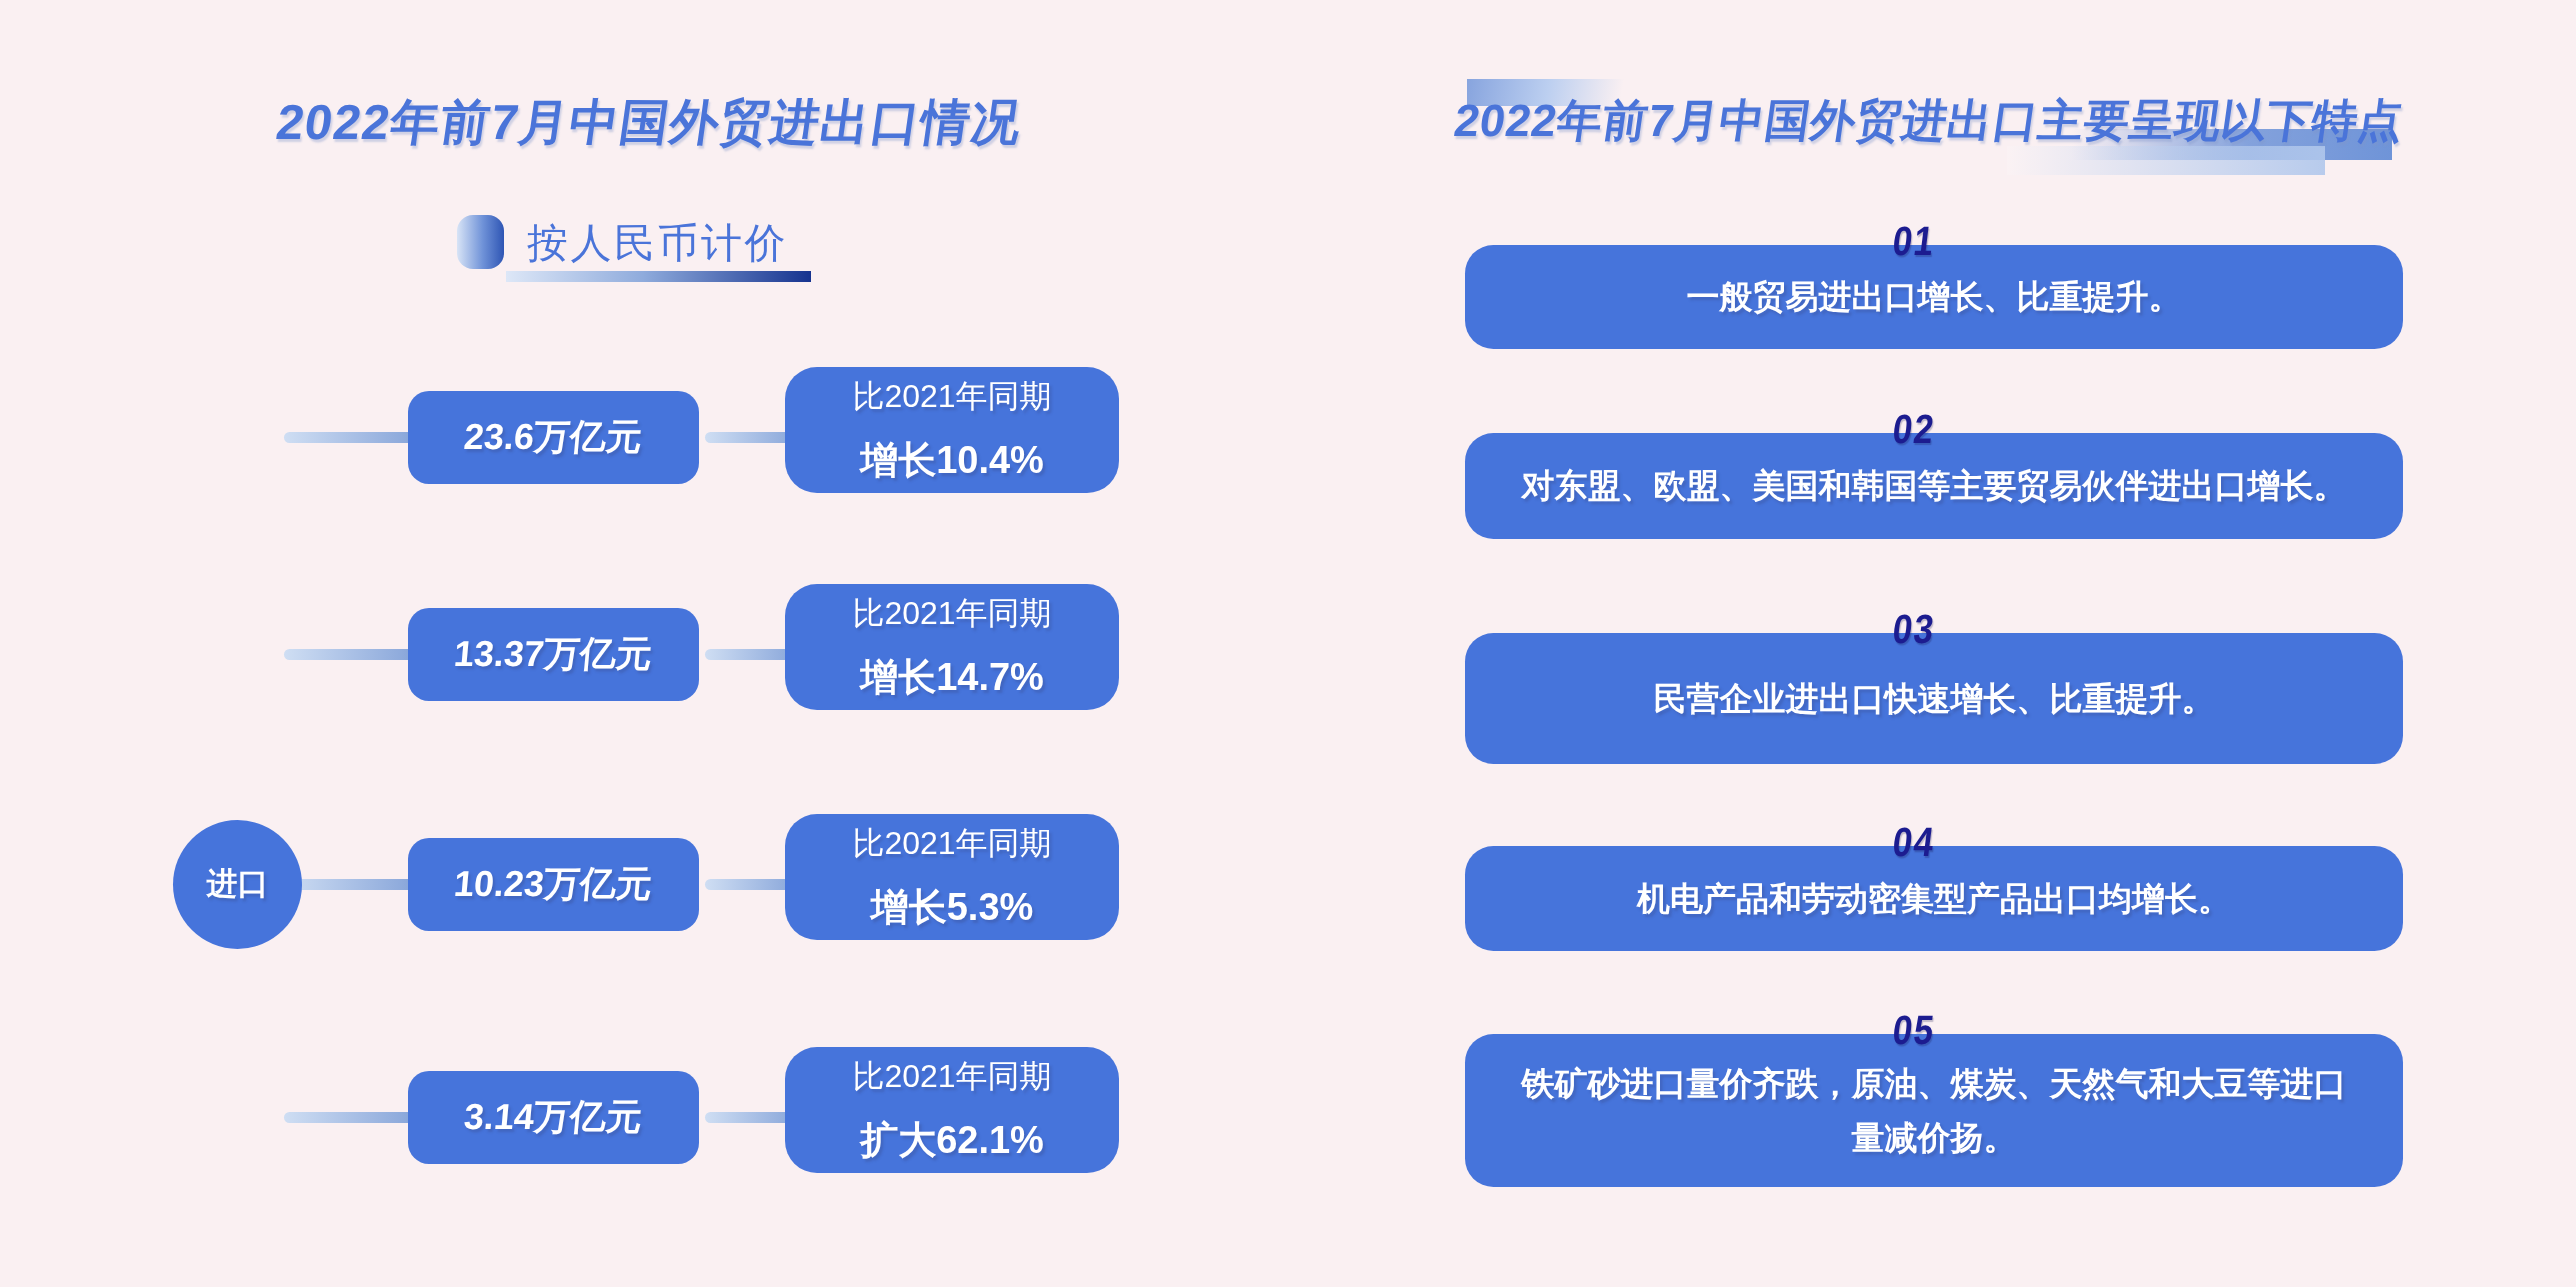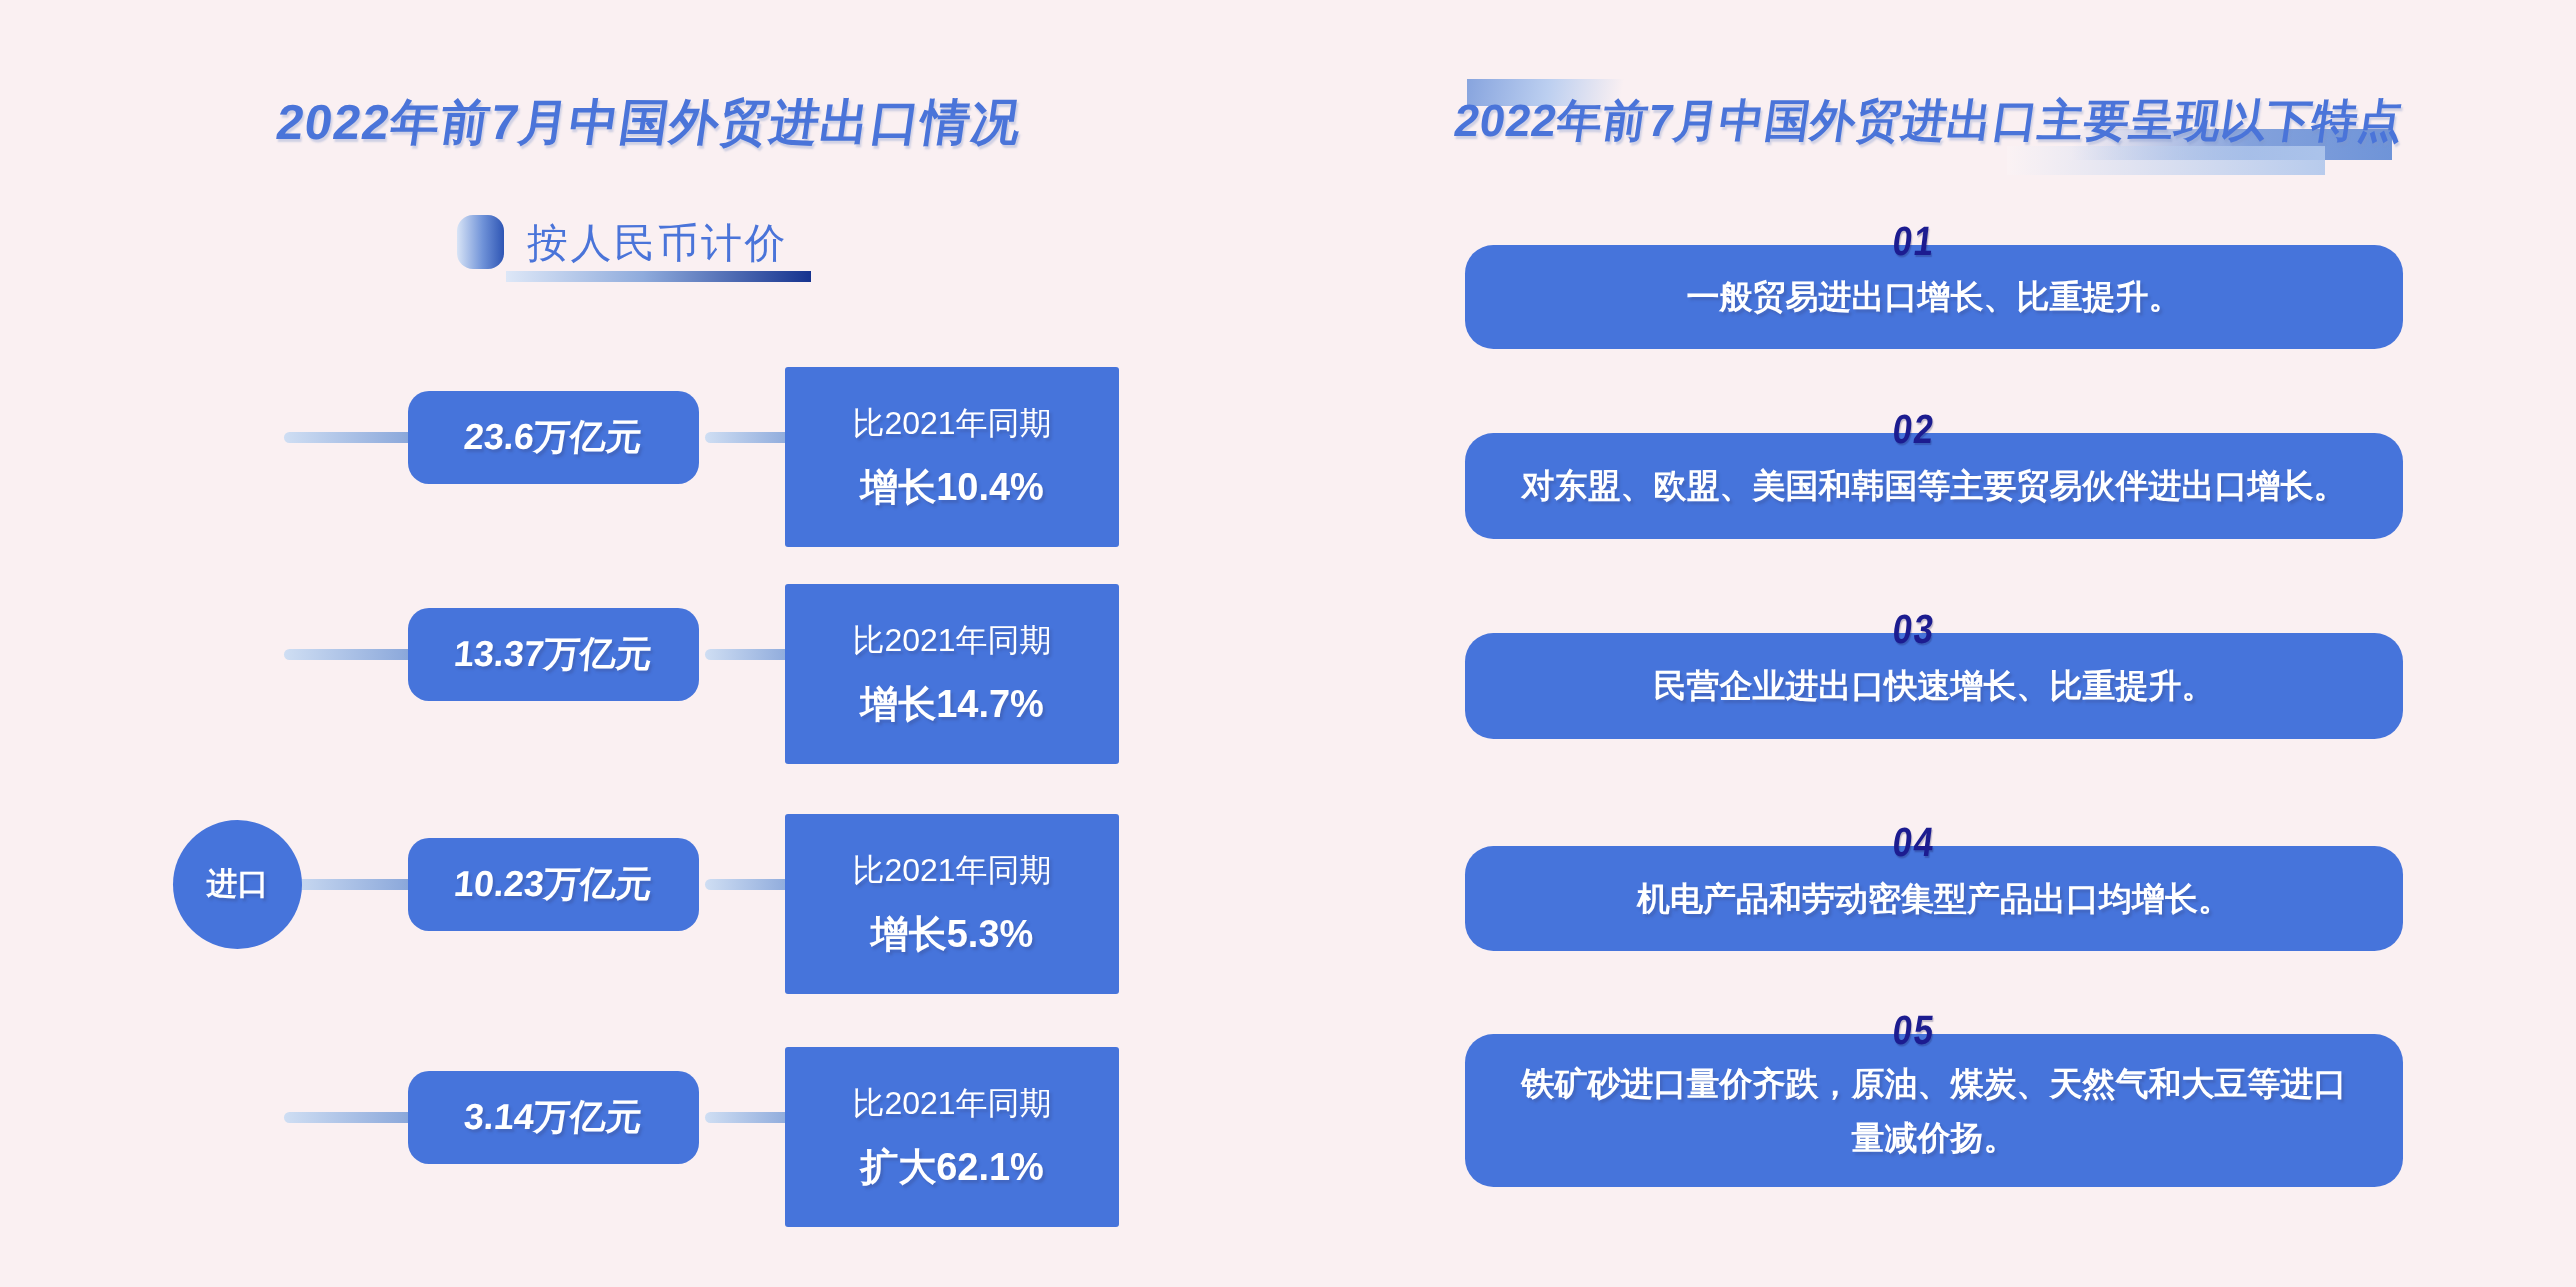--- a/index.html
+++ b/index.html
@@ -50,21 +50,21 @@
   .conn.c1{left:111px;width:260px;}
   .conn.c2{left:532px;width:185px;}
   .value-box{
     position:absolute;left:235px;top:24px;width:291px;height:93px;border-radius:21px;
     display:flex;align-items:center;justify-content:center;
     font-size:36px;font-weight:bold;transform-origin:center;
     z-index:2;
   }
   .value-box span{transform:skewX(-5deg);display:inline-block;}
   .compare-box{
-    position:absolute;left:612px;top:0;width:334px;height:180px;border-radius:3px;
+    position:absolute;left:612px;top:0;width:334px;height:126px;border-radius:32px;
     display:flex;flex-direction:column;align-items:center;justify-content:center;
     gap:16px;z-index:2;text-align:center;
   }
   .compare-prefix{font-size:32px;font-weight:400;}
   .compare-change{font-size:38px;font-weight:bold;}
 
   
   .right-title{
     position:absolute;left:1447px;top:91px;width:964px;
     text-align:center;font-size:45px;font-weight:bold;color:#4a74d9;
@@ -171,21 +171,21 @@
       <div class="feature-box blue-fill white-txt" style="height:104px">一般贸易进出口增长、比重提升。</div>
     </div>
 
     <div class="feature-item" style="top:433px;height:106px">
       <div class="feature-number">02</div>
       <div class="feature-box blue-fill white-txt" style="height:106px">对东盟、欧盟、美国和韩国等主要贸易伙伴进出口增长。</div>
     </div>
 
     <div class="feature-item" style="top:633px;height:106px">
       <div class="feature-number">03</div>
-      <div class="feature-box blue-fill white-txt" style="height:106px">民营企业进出口快速增长、比重提升。</div>
+      <div class="feature-box blue-fill white-txt" style="height:131px">民营企业进出口快速增长、比重提升。</div>
     </div>
 
     <div class="feature-item" style="top:846px;height:105px">
       <div class="feature-number">04</div>
       <div class="feature-box blue-fill white-txt" style="height:105px">机电产品和劳动密集型产品出口均增长。</div>
     </div>
 
     <div class="feature-item" style="top:1034px;height:153px">
       <div class="feature-number">05</div>
       <div class="feature-box blue-fill white-txt" style="height:153px">铁矿砂进口量价齐跌，原油、煤炭、天然气和大豆等进口

